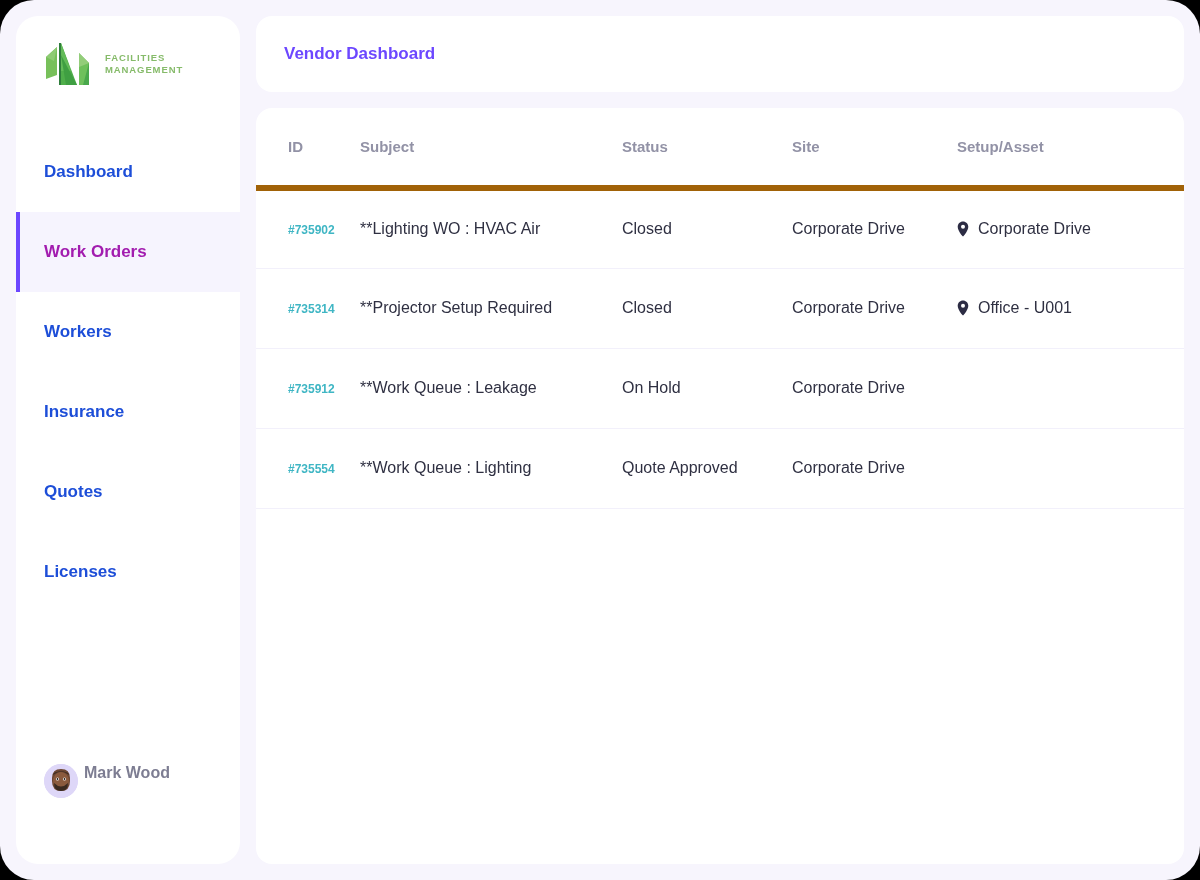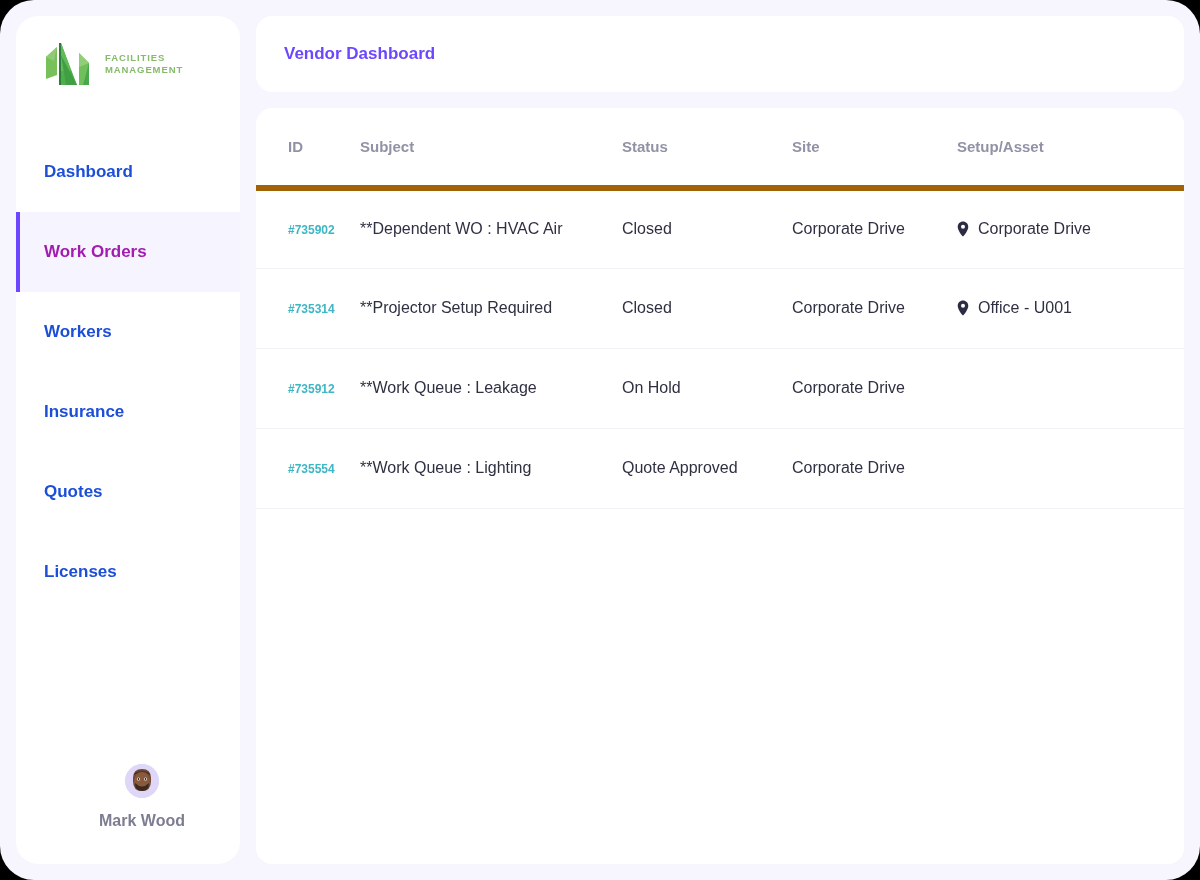--- a/index.html
+++ b/index.html
@@ -95,25 +95,23 @@
     position: absolute;
     left: 0; top: 0; bottom: 0;
     width: 4px;
     background: #6c47ff;
   }
 
   #user-block {
     margin-top: auto;
     height: 100px;
     display: flex;
-    align-items: center;
     padding-left: 28px;
-    gap: 14px;
+    gap: 6px;
     cursor: pointer;
-    flex-direction: column;
   }
 
   #avatar {
     width: 34px;
     height: 34px;
     flex: 0 0 34px;
     border-radius: 50%;
     background: #ded7f8;
     position: relative;
     overflow: hidden;
@@ -300,21 +298,21 @@
             <th class="col-site">Site</th>
             <th class="col-space">Setup/Asset</th>
           </tr>
         </thead>
         <tbody>
 
           <tr>
             <td class="col-id">
               <span class="wo-id-link">#735902</span>
             </td>
-            <td class="col-subject">**Dependent WO : HVAC Air</td>
+            <td class="col-subject">**Lighting WO : HVAC Air</td>
             <td class="col-status">Closed</td>
             <td class="col-site">Corporate Drive</td>
             <td class="col-space">
               <span class="space-cell-inner">
                 <span class="pin-icon">
                   <svg width="12" height="16" viewBox="0 0 12 16" xmlns="http://www.w3.org/2000/svg">
                     <path d="M6 0.6C3 0.6 0.7 2.9 0.7 5.8c0 3.8 4.4 8.9 4.6 9.1a0.9 0.9 0 0 0 1.4 0c0.2-0.2 4.6-5.3 4.6-9.1C11.3 2.9 9 0.6 6 0.6z" fill="#2c2c44"></path>
                     <circle cx="6" cy="5.8" r="2" fill="#ffffff"></circle>
                   </svg>
                 </span>

